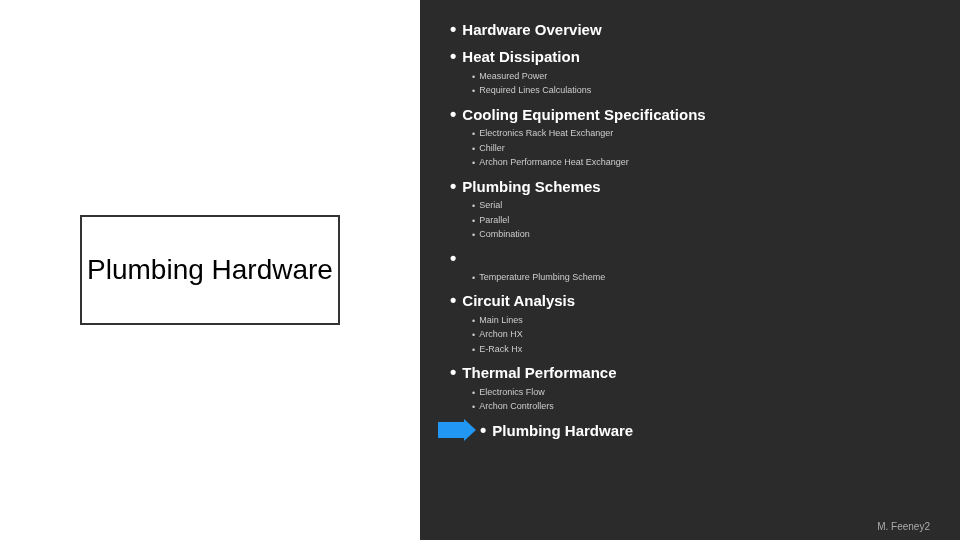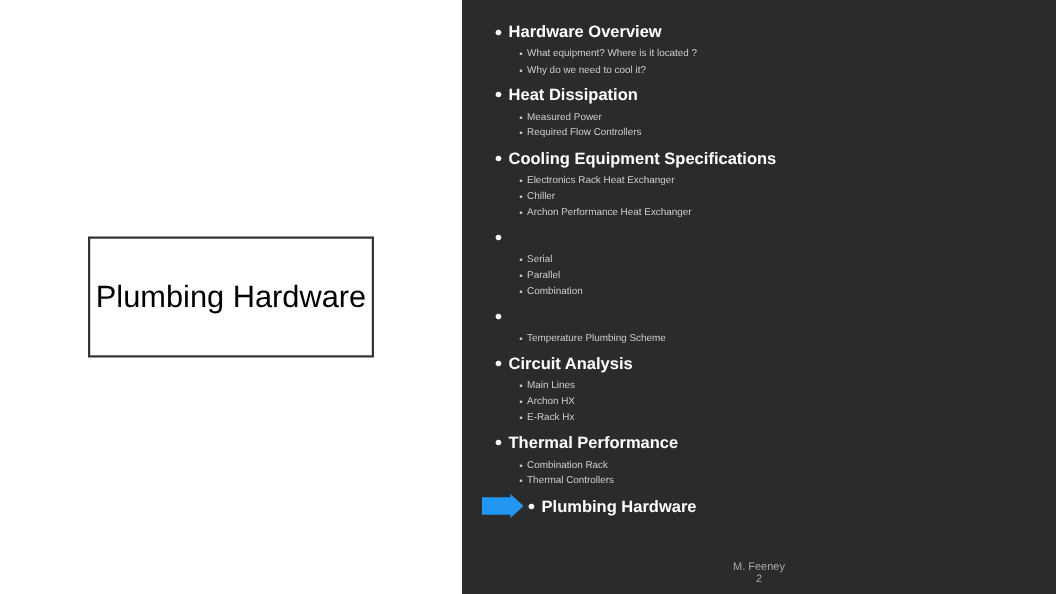--- a/index.html
+++ b/index.html
@@ -105,21 +105,20 @@
 
     
     .footer {
       position: absolute;
       bottom: 8px;
       left: 30px;
       right: 30px;
       display: flex;
       justify-content: flex-end;
       align-items: center;
-      flex-direction: column;
     }
 
     .footer-author {
       font-size: 10px;
       color: #aaaaaa;
     }
 
     .footer-page {
       font-size: 10px;
       color: #aaaaaa;
@@ -135,49 +134,46 @@
 </div>
 
 <div class="right-panel">
 
   <div id="menu-list">
       <div class="menu-item">
         <div class="menu-heading">
           <span class="bullet">•</span>
           <span>Hardware Overview</span>
         </div>
-        <div class="sub-items">
-          <div class="sub-item">What equipment? Where is it located ?</div>
-          <div class="sub-item">Why do we need to cool it?</div>
-        </div>
       </div>
       <div class="menu-item">
         <div class="menu-heading">
           <span class="bullet">•</span>
           <span>Heat Dissipation</span>
         </div>
         <div class="sub-items">
           <div class="sub-item">Measured Power</div>
-          <div class="sub-item">Required Flow Controllers</div>
+          <div class="sub-item">Required Lines Calculations</div>
         </div>
       </div>
       <div class="menu-item">
         <div class="menu-heading">
           <span class="bullet">•</span>
           <span>Cooling Equipment Specifications</span>
         </div>
         <div class="sub-items">
           <div class="sub-item">Electronics Rack Heat Exchanger</div>
           <div class="sub-item">Chiller</div>
           <div class="sub-item">Archon Performance Heat Exchanger</div>
         </div>
       </div>
       <div class="menu-item">
         <div class="menu-heading">
           <span class="bullet">•</span>
+          <span>Plumbing Schemes</span>
         </div>
         <div class="sub-items">
           <div class="sub-item">Serial</div>
           <div class="sub-item">Parallel</div>
           <div class="sub-item">Combination</div>
         </div>
       </div>
       <div class="menu-item">
         <div class="menu-heading">
           <span class="bullet">•</span>
@@ -196,22 +192,22 @@
           <div class="sub-item">Archon HX</div>
           <div class="sub-item">E-Rack Hx</div>
         </div>
       </div>
       <div class="menu-item">
         <div class="menu-heading">
           <span class="bullet">•</span>
           <span>Thermal Performance</span>
         </div>
         <div class="sub-items">
-          <div class="sub-item">Combination Rack</div>
-          <div class="sub-item">Thermal Controllers</div>
+          <div class="sub-item">Electronics Flow</div>
+          <div class="sub-item">Archon Controllers</div>
         </div>
       </div>
       <div class="menu-item highlighted-item">
         <div class="arrow-row">
           <svg width="38" height="22" viewBox="0 0 38 22" style="flex-shrink: 0; margin-left: -12px; margin-right: 4px;">
             <polygon points="0,3 26,3 26,0 38,11 26,22 26,19 0,19" fill="#2196f3"></polygon>
           </svg>
           <span class="menu-heading">
             <span class="bullet">•</span>
             <span>Plumbing Hardware</span>

